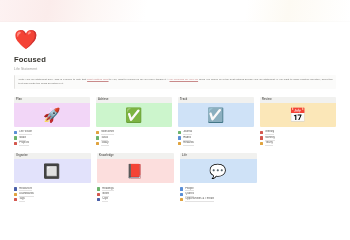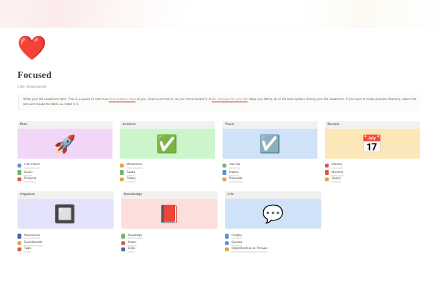--- a/index.html
+++ b/index.html
@@ -31,21 +31,20 @@
   #emoji-heart {
     font-size: 19px; line-height: 22px; color: #e0474c;
     display: inline-block;
   }
   #title {
     margin-top: 4px;
     font-size: 7.6px;
     font-weight: 700;
     letter-spacing: 0.1px;
     color: #37352f;
-    font-family: Liberation Serif, serif;
   }
   #subtitle {
     margin-top: 3px;
     font-size: 3.3px;
     color: #9b9a97;
     letter-spacing: 0.15px;
   }
 
   
   #callout {

